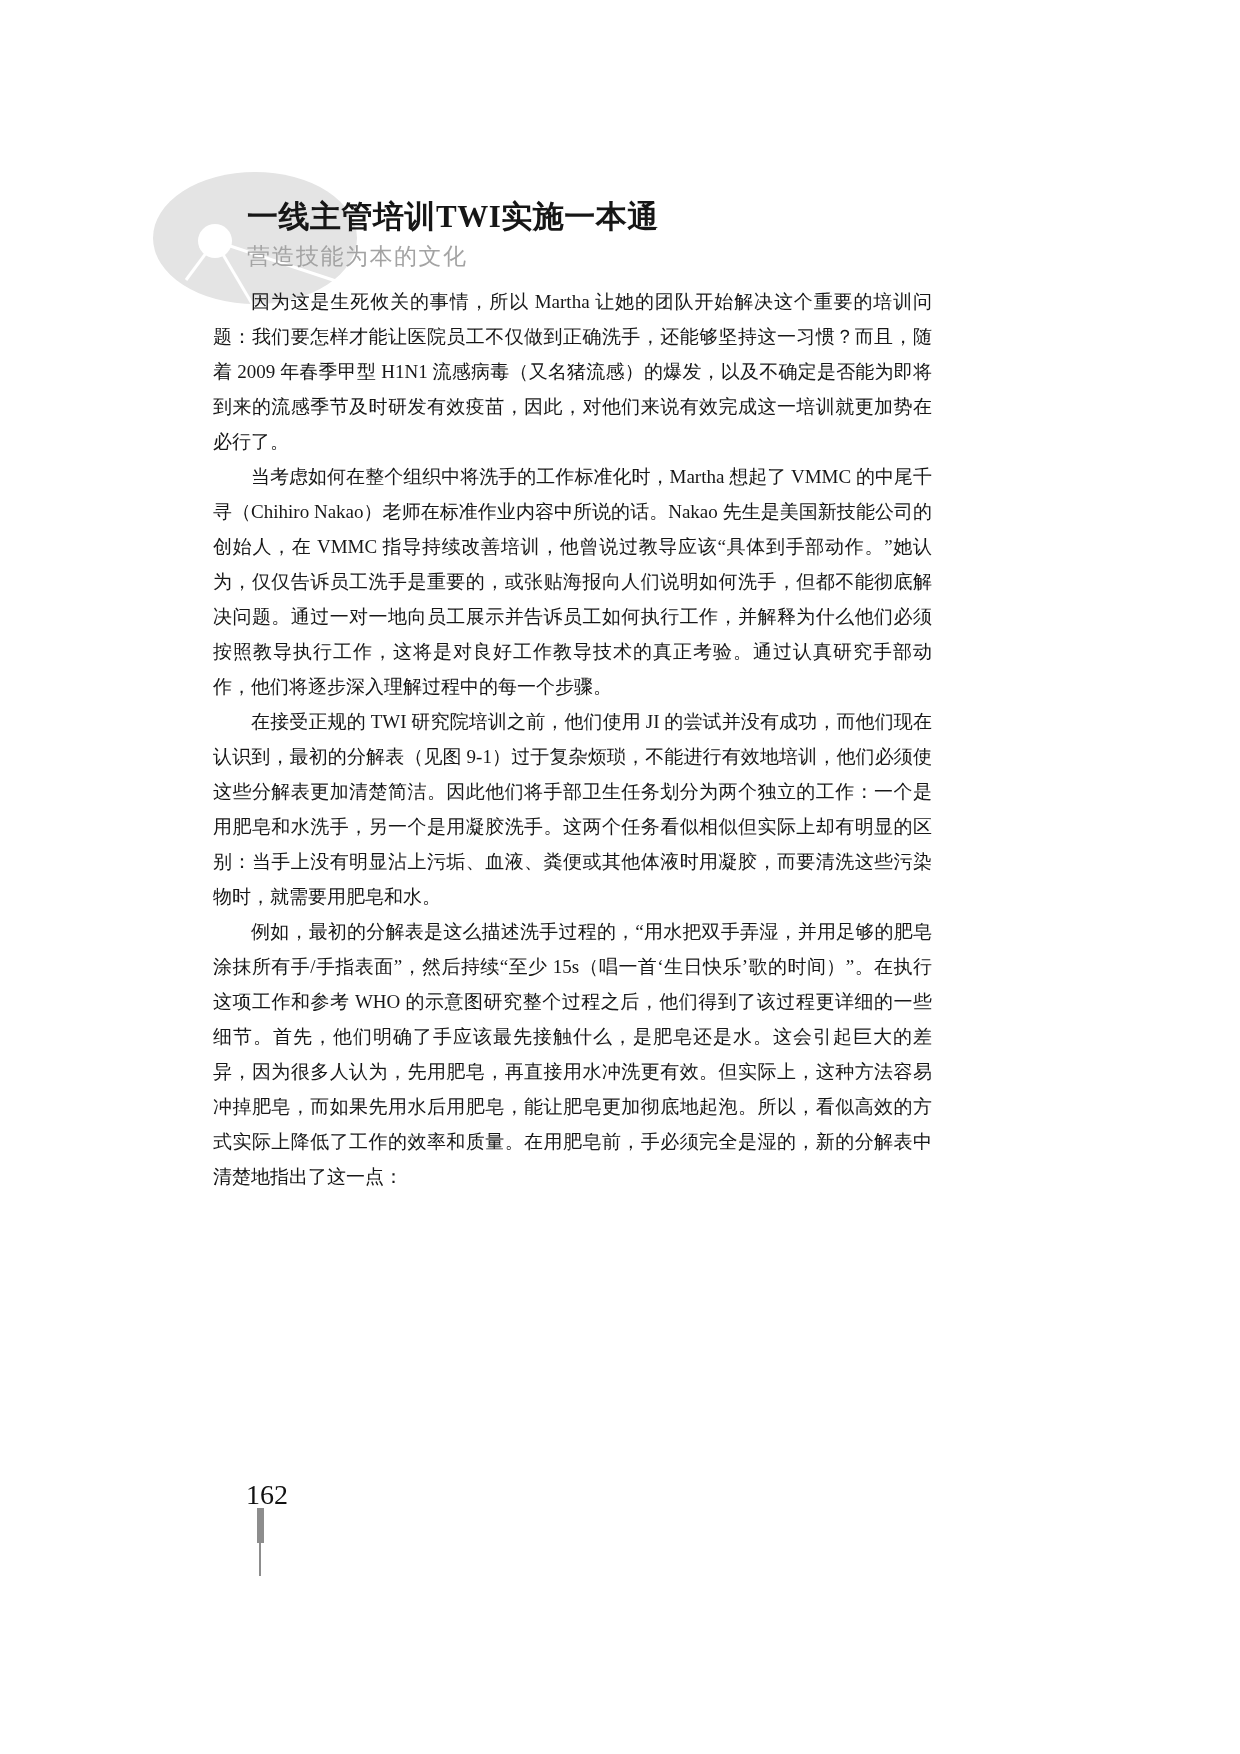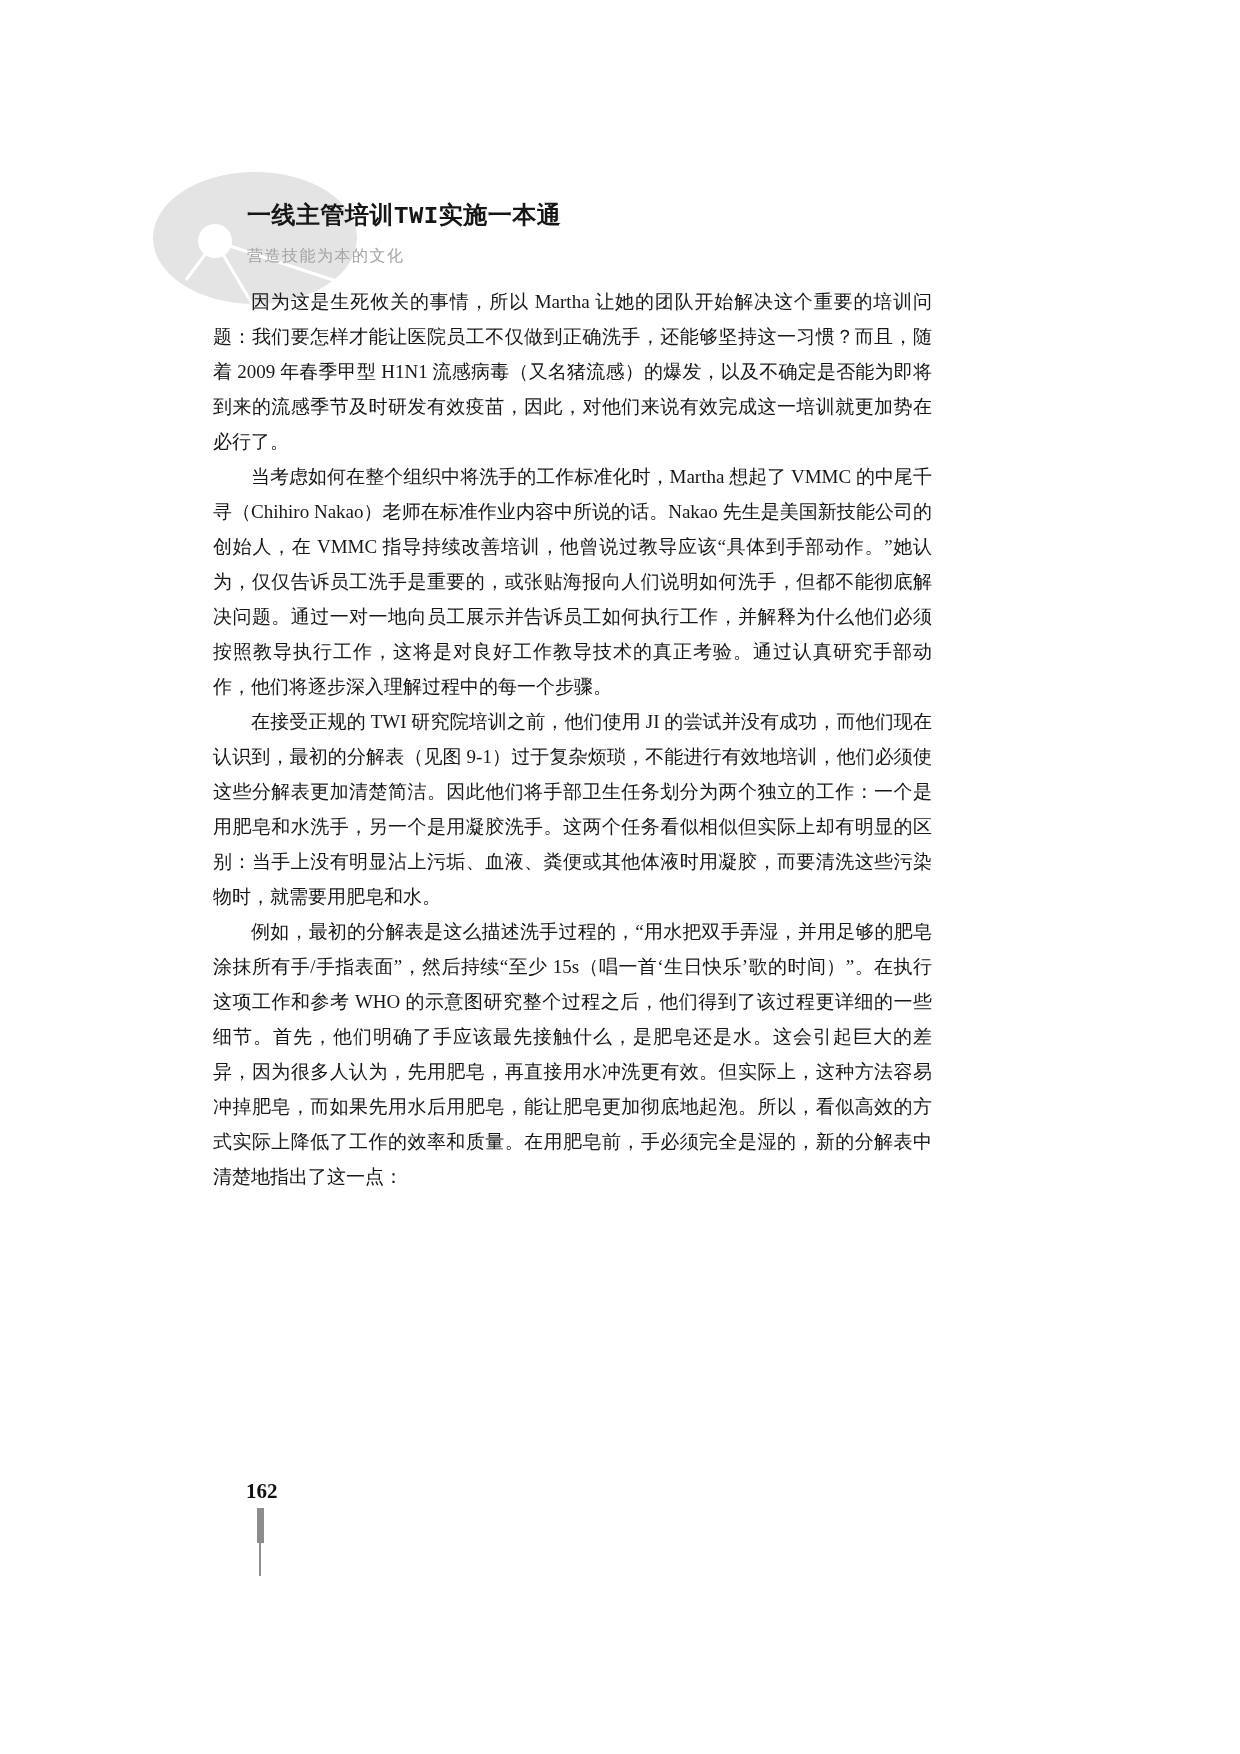--- a/index.html
+++ b/index.html
@@ -19,35 +19,35 @@
     position: absolute;
     left: 150px;
     top: 170px;
     width: 210px;
     height: 140px;
   }
   .book-title {
     position: absolute;
     left: 247px;
     top: 202px;
-    font-family: Liberation Mono, monospace;
+    font-family: Liberation Serif, serif;
     font-weight: bold;
-    font-size: 24px;
+    font-size: 31px;
     line-height: 30px;
     color: #161616;
     letter-spacing: 0.5px;
     white-space: nowrap;
   }
   .book-subtitle {
     position: absolute;
     left: 247px;
     top: 242px;
     font-family: "Liberation Sans", "DejaVu Sans", sans-serif;
     font-weight: normal;
-    font-size: 16px;
+    font-size: 23px;
     line-height: 28px;
     color: #a3a3a3;
     letter-spacing: 1.5px;
     white-space: nowrap;
   }
   .body-text {
     position: absolute;
     left: 213px;
     top: 284px;
     width: 719px;
@@ -58,22 +58,22 @@
   }
   .body-text p {
     margin: 0;
     padding: 0;
     text-indent: 2em;
   }
   .page-number {
     position: absolute;
     left: 246px;
     top: 1479px;
-    font-size: 21px;
-    font-weight: bold;
+    font-size: 28px;
+    font-weight: normal;
     color: #111111;
   }
   .page-marker-thick {
     position: absolute;
     left: 257px;
     top: 1508px;
     width: 7px;
     height: 35px;
     background: #8d8d8d;
   }

